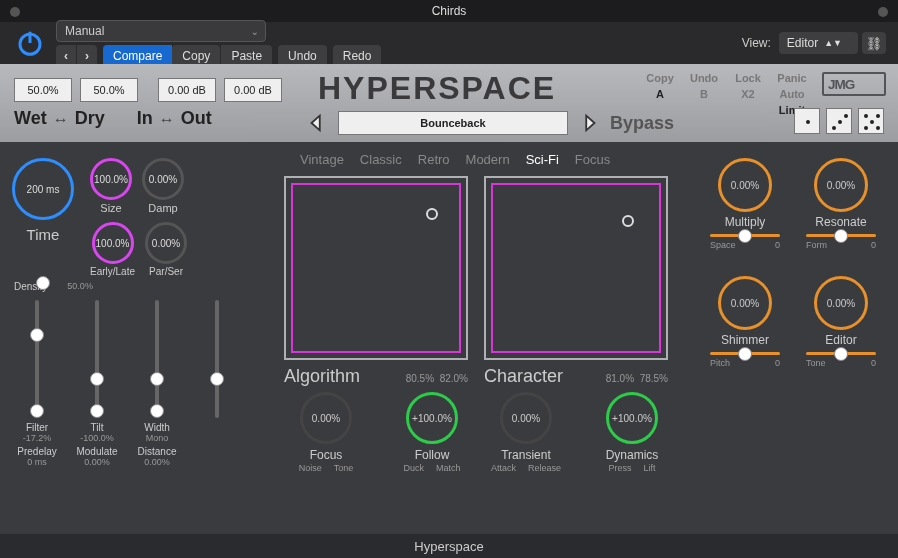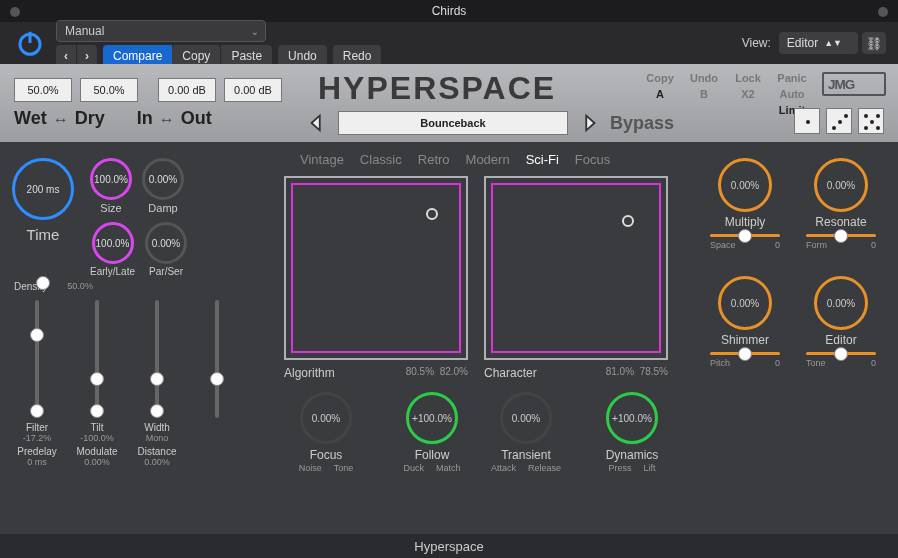--- a/index.html
+++ b/index.html
@@ -73,21 +73,21 @@
 .sv-label{font-size:10px;color:#ccc;text-align:center}
 .sv-val{font-size:9px;color:#999;text-align:center}
 
 
 .xy{position:absolute;top:34px;width:184px}
 .xy.left{left:284px}
 .xy.right{left:484px}
 .xy-frame{width:184px;height:184px;border:2px solid #aeb0b4;padding:5px}
 .xy-inner{width:100%;height:100%;border:2px solid #d835d8;position:relative}
 .xy-dot{width:12px;height:12px;border:2px solid #ddd;border-radius:50%;position:absolute}
-.xy-label{font-size:12px;color:#ccc;margin-top:6px}
+.xy-label{font-size:18px;color:#ccc;margin-top:6px}
 .xy-vals{font-size:10px;color:#999;float:right;margin-top:-14px}
 
 
 .gk-row{position:absolute;top:250px;display:flex;gap:26px}
 .gk-row.left{left:286px}
 .gk-row.right{left:486px}
 .gk{display:flex;flex-direction:column;align-items:center;width:80px}
 .gk-circle{width:52px;height:52px;border:3px solid #2dcb4a;border-radius:50%;display:flex;align-items:center;justify-content:center;font-size:10px;color:#ccc;position:relative}
 .gk-label{font-size:12px;color:#ccc;margin-top:4px}
 .gk-sub{font-size:9px;color:#999;display:flex;gap:12px;margin-top:1px}

